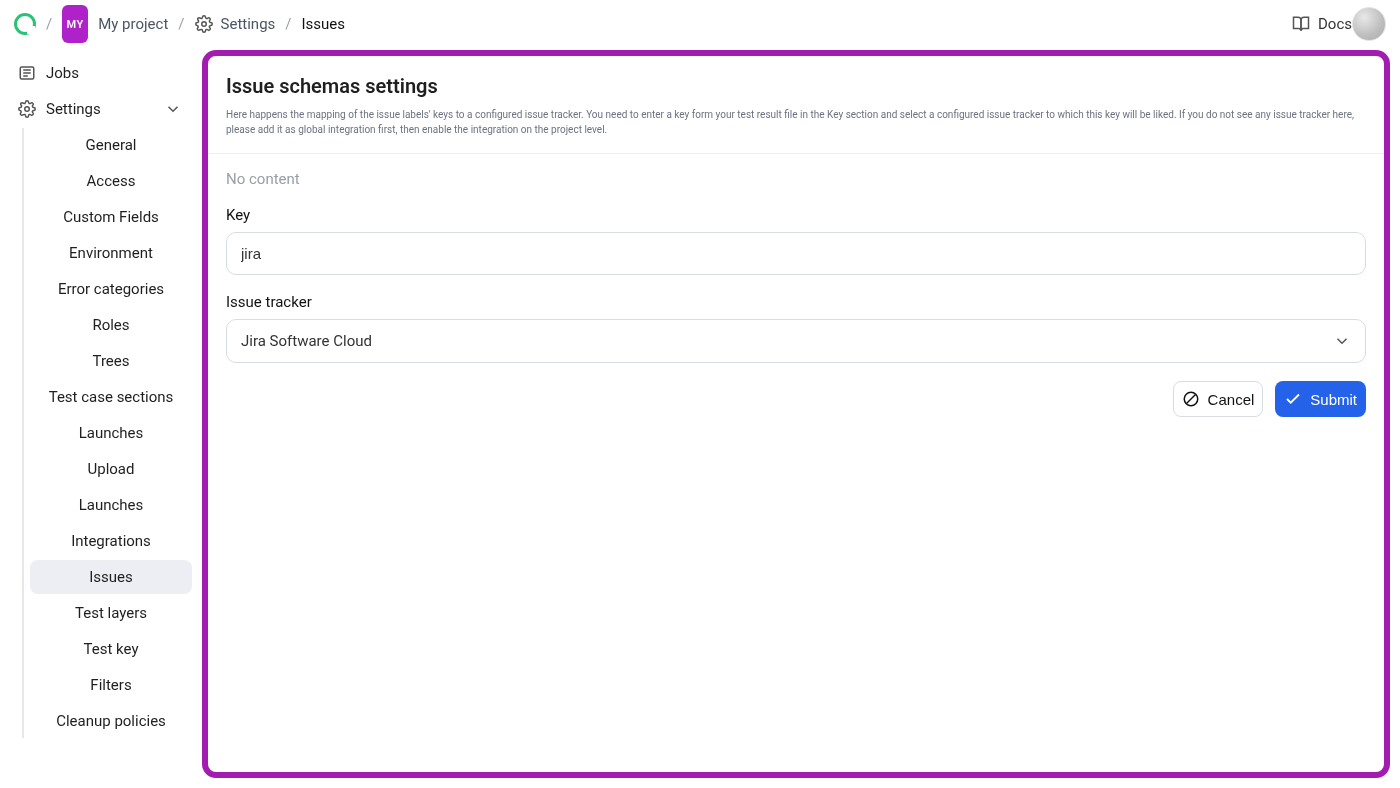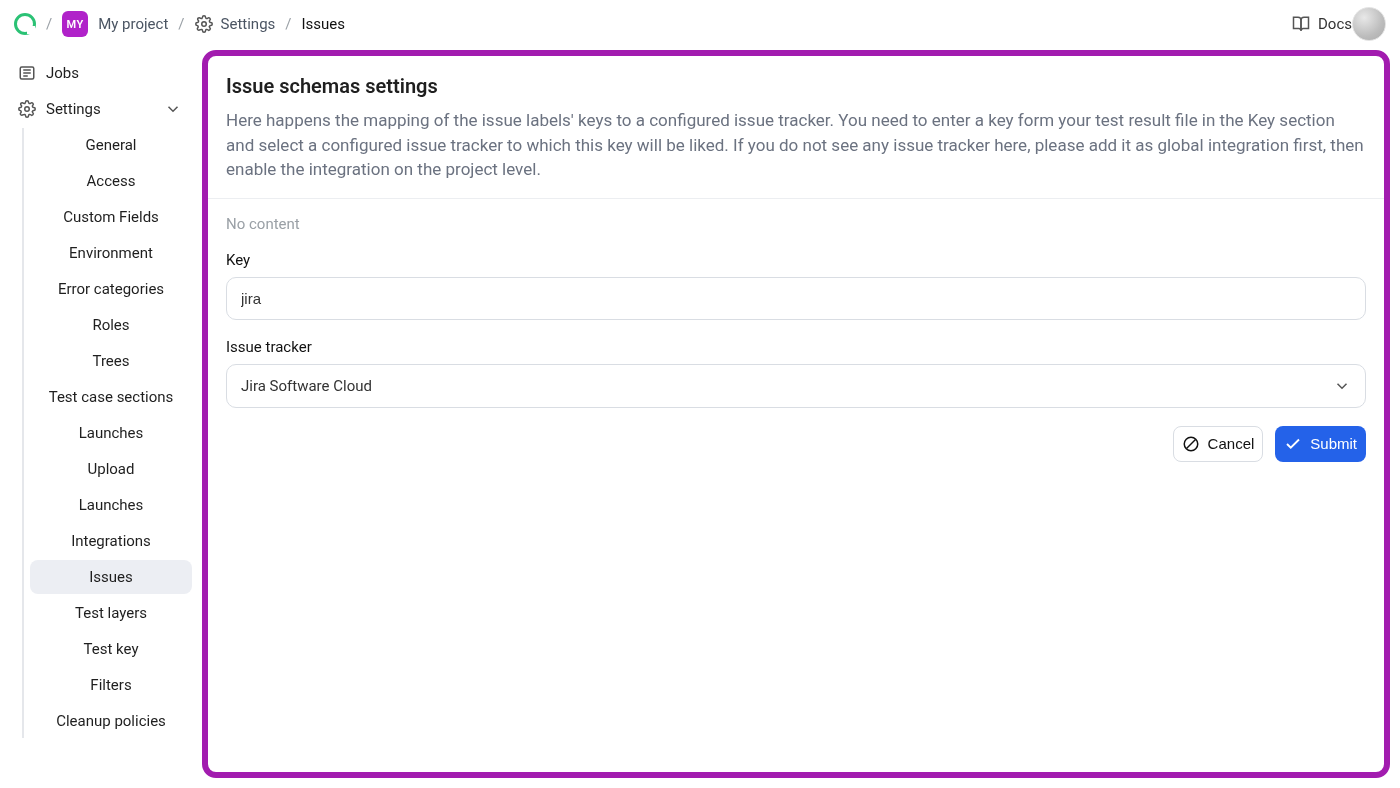--- a/index.html
+++ b/index.html
@@ -21,21 +21,21 @@
   .logo {
     width: 22px; height: 22px; border-radius: 50%;
     border: 3px solid #2bc275; position: relative;
   }
   .logo::after{
     content:""; position:absolute; right:-2px; bottom:-2px;
     width:8px; height:8px; background:#fff;
   }
   .proj-badge {
     background: #b022c9; color:#fff; font-size:11px; font-weight:600;
-    width:26px; height:26px; border-radius:6px; display:flex;align-items:center;justify-content:center;
+    width:26px; height:38px; border-radius:6px; display:flex;align-items:center;justify-content:center;
     letter-spacing:0.5px;
   }
   .bc-link { color:#4b5563; text-decoration:none; display:flex; align-items:center; gap:8px;}
   .bc-current { color:#111; }
   .gear-icon, .book-icon, .chev-icon, .jobs-icon {
     width:18px; height:18px; display:inline-block; color:#555;
   }
   .right { display:flex; align-items:center; }
   .docs { display:flex; align-items:center; gap:8px; color:#333; text-decoration:none;}
   .avatar {
@@ -63,21 +63,21 @@
 
   
   .main {
     flex:1; margin: 2px 10px 10px 2px;
     border:6px solid #a21caf; border-radius:14px;
     display:flex; flex-direction:column; overflow:hidden;
     background:#fff;
   }
   .main-header { padding: 18px 18px 16px 18px; border-bottom:1px solid #eceef1; }
   .main-title { font-size:20px; font-weight:600; margin-bottom:10px; }
-  .main-desc { color:#6b7280; font-size:17px; line-height:1.45; }
+  .main-desc { color:#6b7280; font-size:10px; line-height:1.45; }
   .main-body { padding: 16px 18px; }
   .nocontent { color:#9aa0a6; margin-bottom:18px; }
   .field-label { font-size:15px; color:#111; margin-bottom:8px; }
   .input, .select {
     width:100%; border:1px solid #d9dde3; border-radius:10px;
     padding:12px 14px; font-size:15px; color:#333; background:#fff;
     outline:none;
   }
   .select { display:flex; align-items:center; justify-content:space-between; cursor:pointer;}
   .field-block { margin-bottom:18px; }

